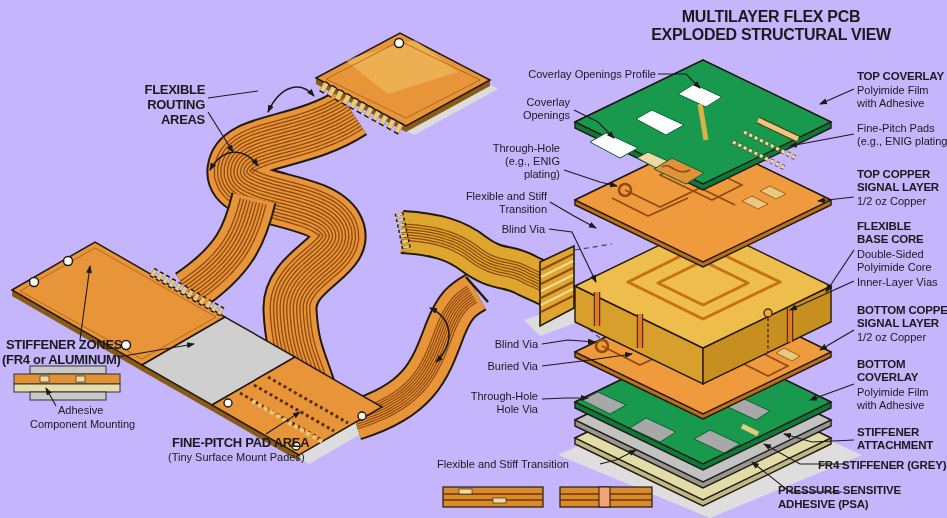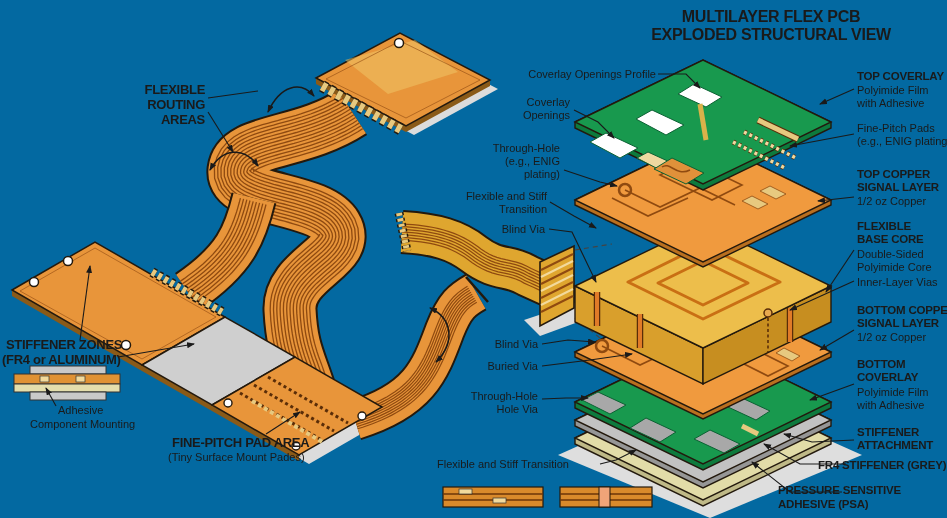--- a/index.html
+++ b/index.html
@@ -1,16 +1,16 @@
 <!DOCTYPE html>
 <html><head>
 <meta charset="utf-8">
 <style>
   html,body{margin:0;padding:0;background:#fff;}
-  .canvas{position:relative;width:947px;height:518px;background:#0369a1;overflow:hidden;
+  .canvas{position:relative;width:947px;height:518px;background:#c4b5fd;overflow:hidden;
           font-family:"Liberation Sans",sans-serif;}
   svg{position:absolute;left:0;top:0;}
   text{fill:#1a1a1a;}
   .ttl{font-size:16px;font-weight:bold;letter-spacing:-0.3px;}
   .big{font-size:13px;font-weight:bold;letter-spacing:-0.3px;}
   .lay{font-size:11.5px;font-weight:bold;letter-spacing:-0.2px;}
   .sub{font-size:11px;}
   .cal{font-size:11px;}
   .ra{text-anchor:end;}
   .ce{text-anchor:middle;}

